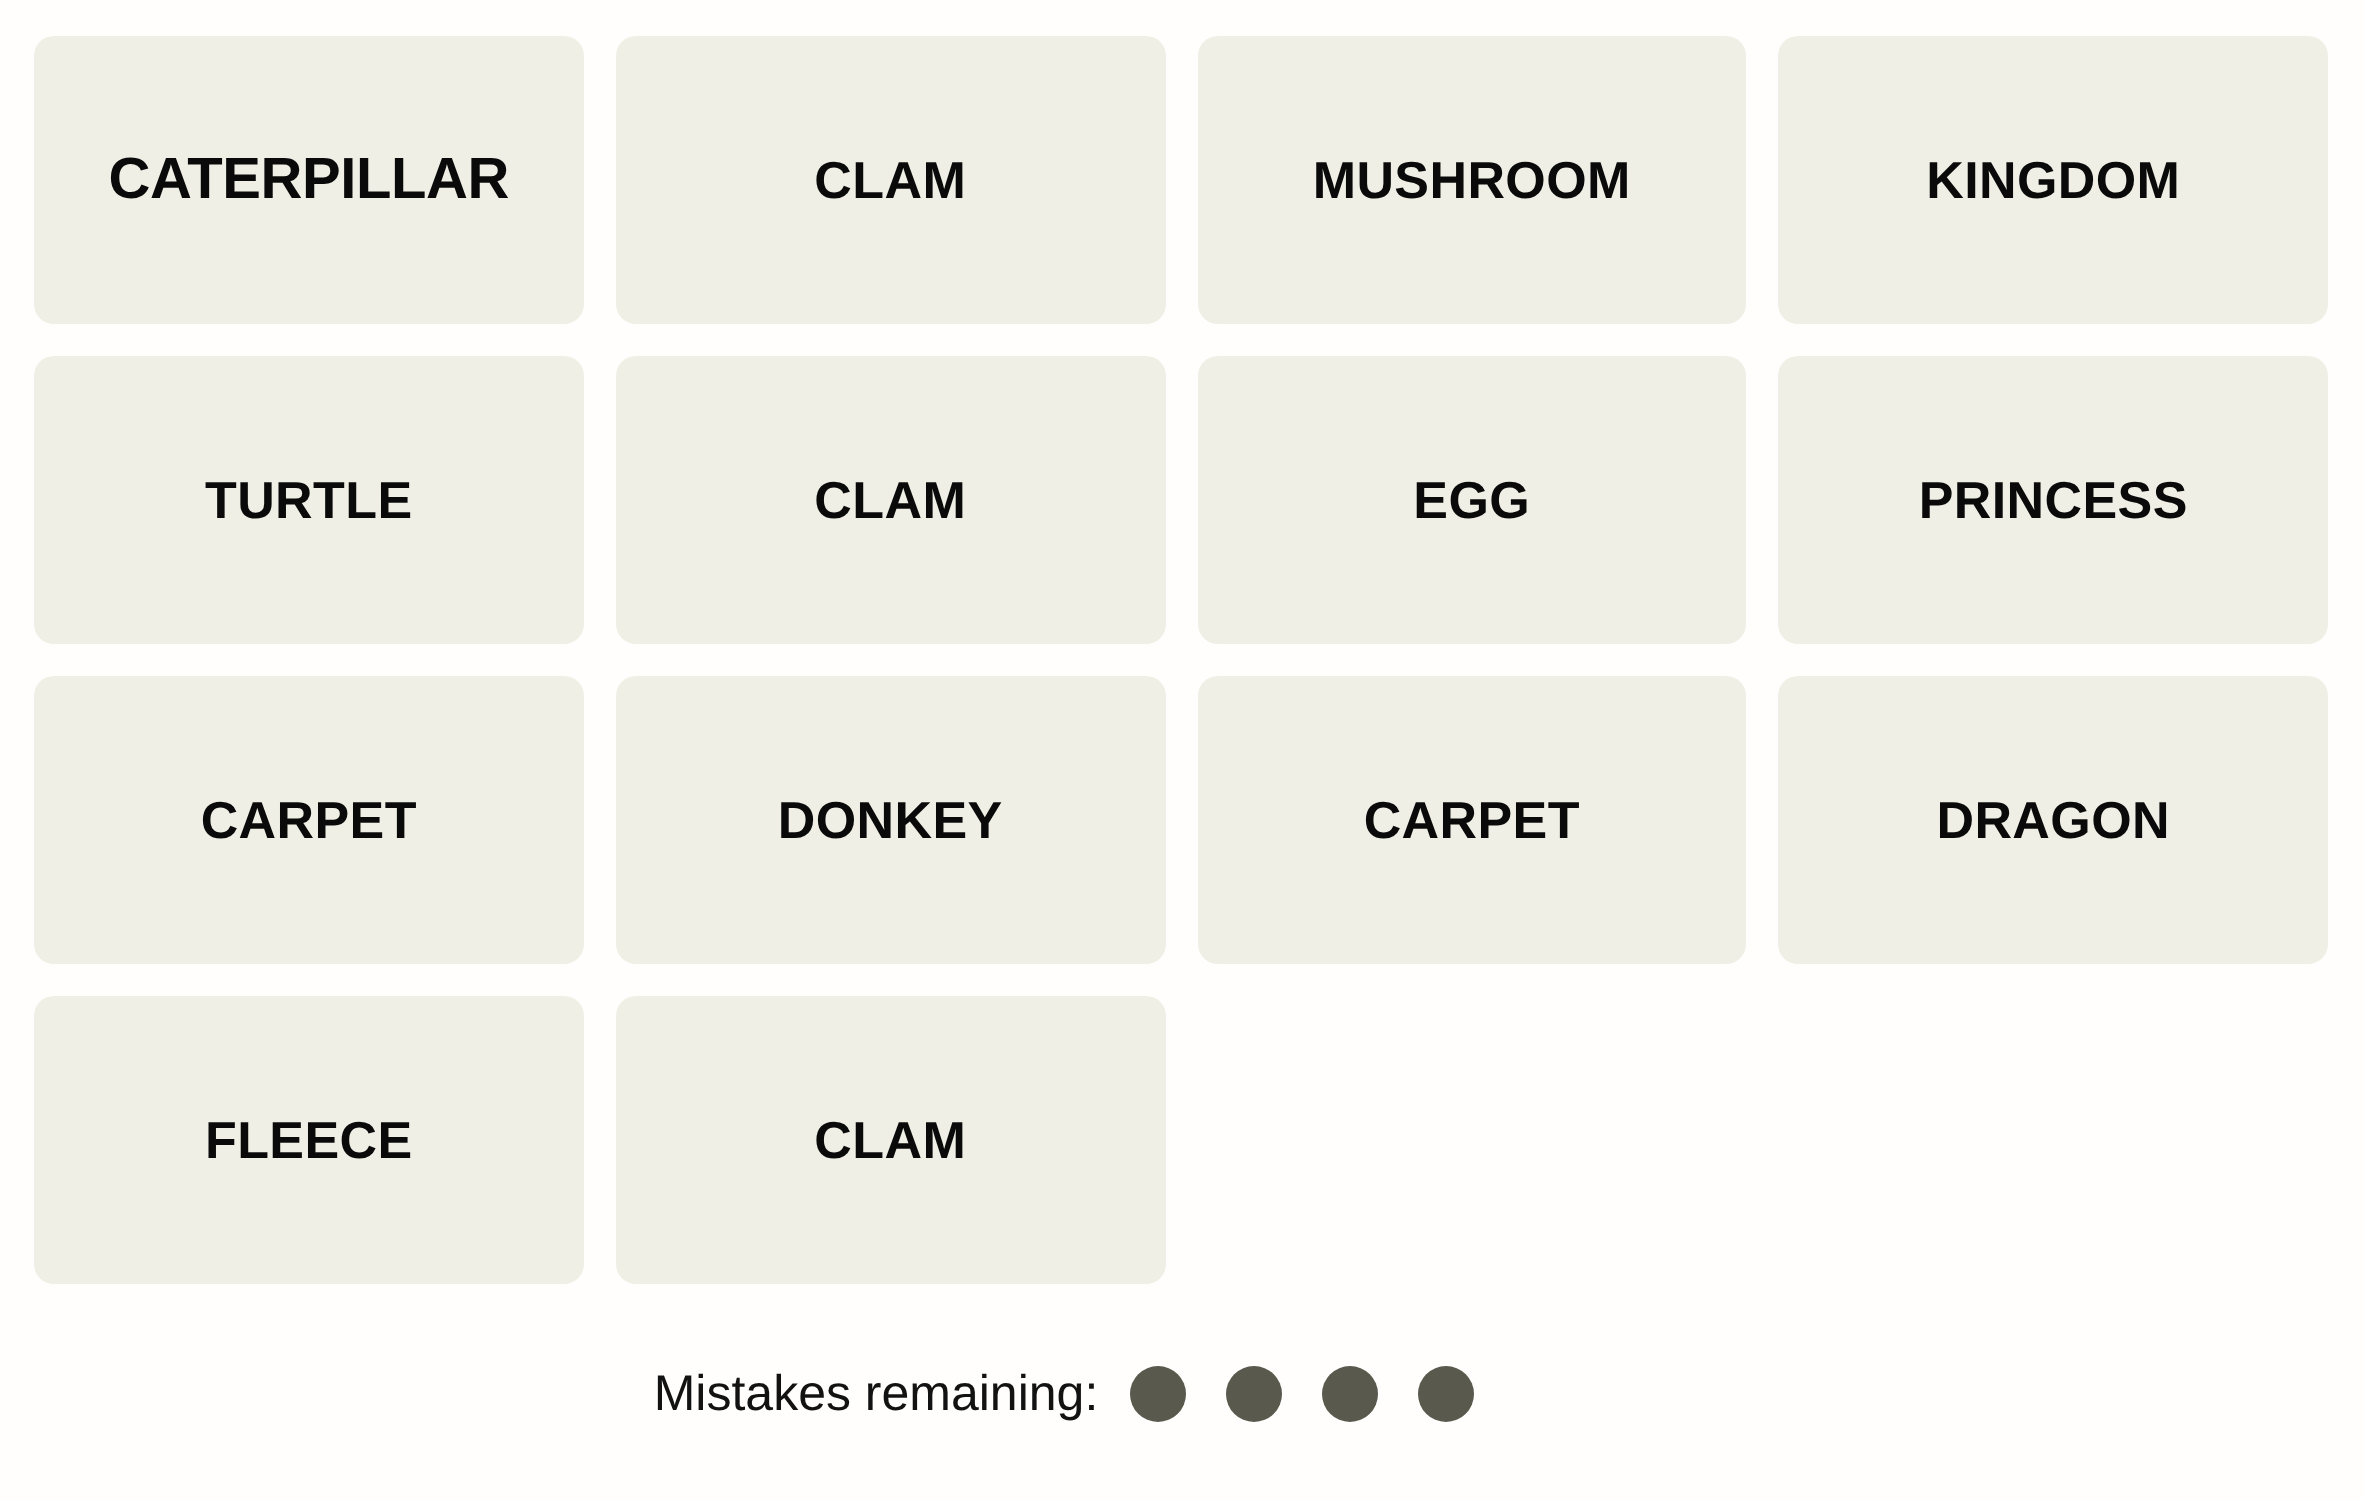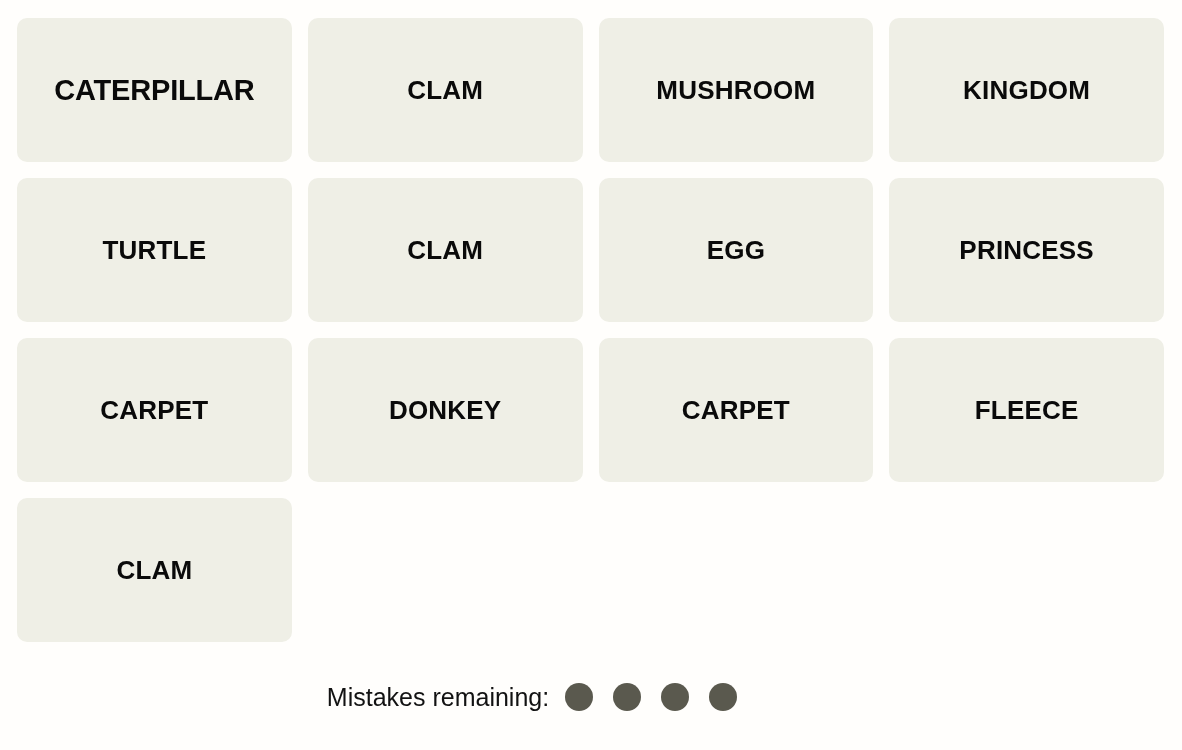--- a/index.html
+++ b/index.html
@@ -122,20 +122,23 @@
       <span class="tile-label">CARPET</span>
     </div>
     <div class="tile">
       <span class="tile-label">DONKEY</span>
     </div>
     <div class="tile">
       <span class="tile-label">CARPET</span>
     </div>
 
     <div class="tile">
+      <span class="tile-label">DRAGON</span>
+    </div>
+    <div class="tile">
       <span class="tile-label">FLEECE</span>
     </div>
     <div class="tile">
       <span class="tile-label">CLAM</span>
     </div>
 
   </div>
 
   <div id="mistakes-row">
     <span id="mistakes-label">Mistakes remaining:</span>

